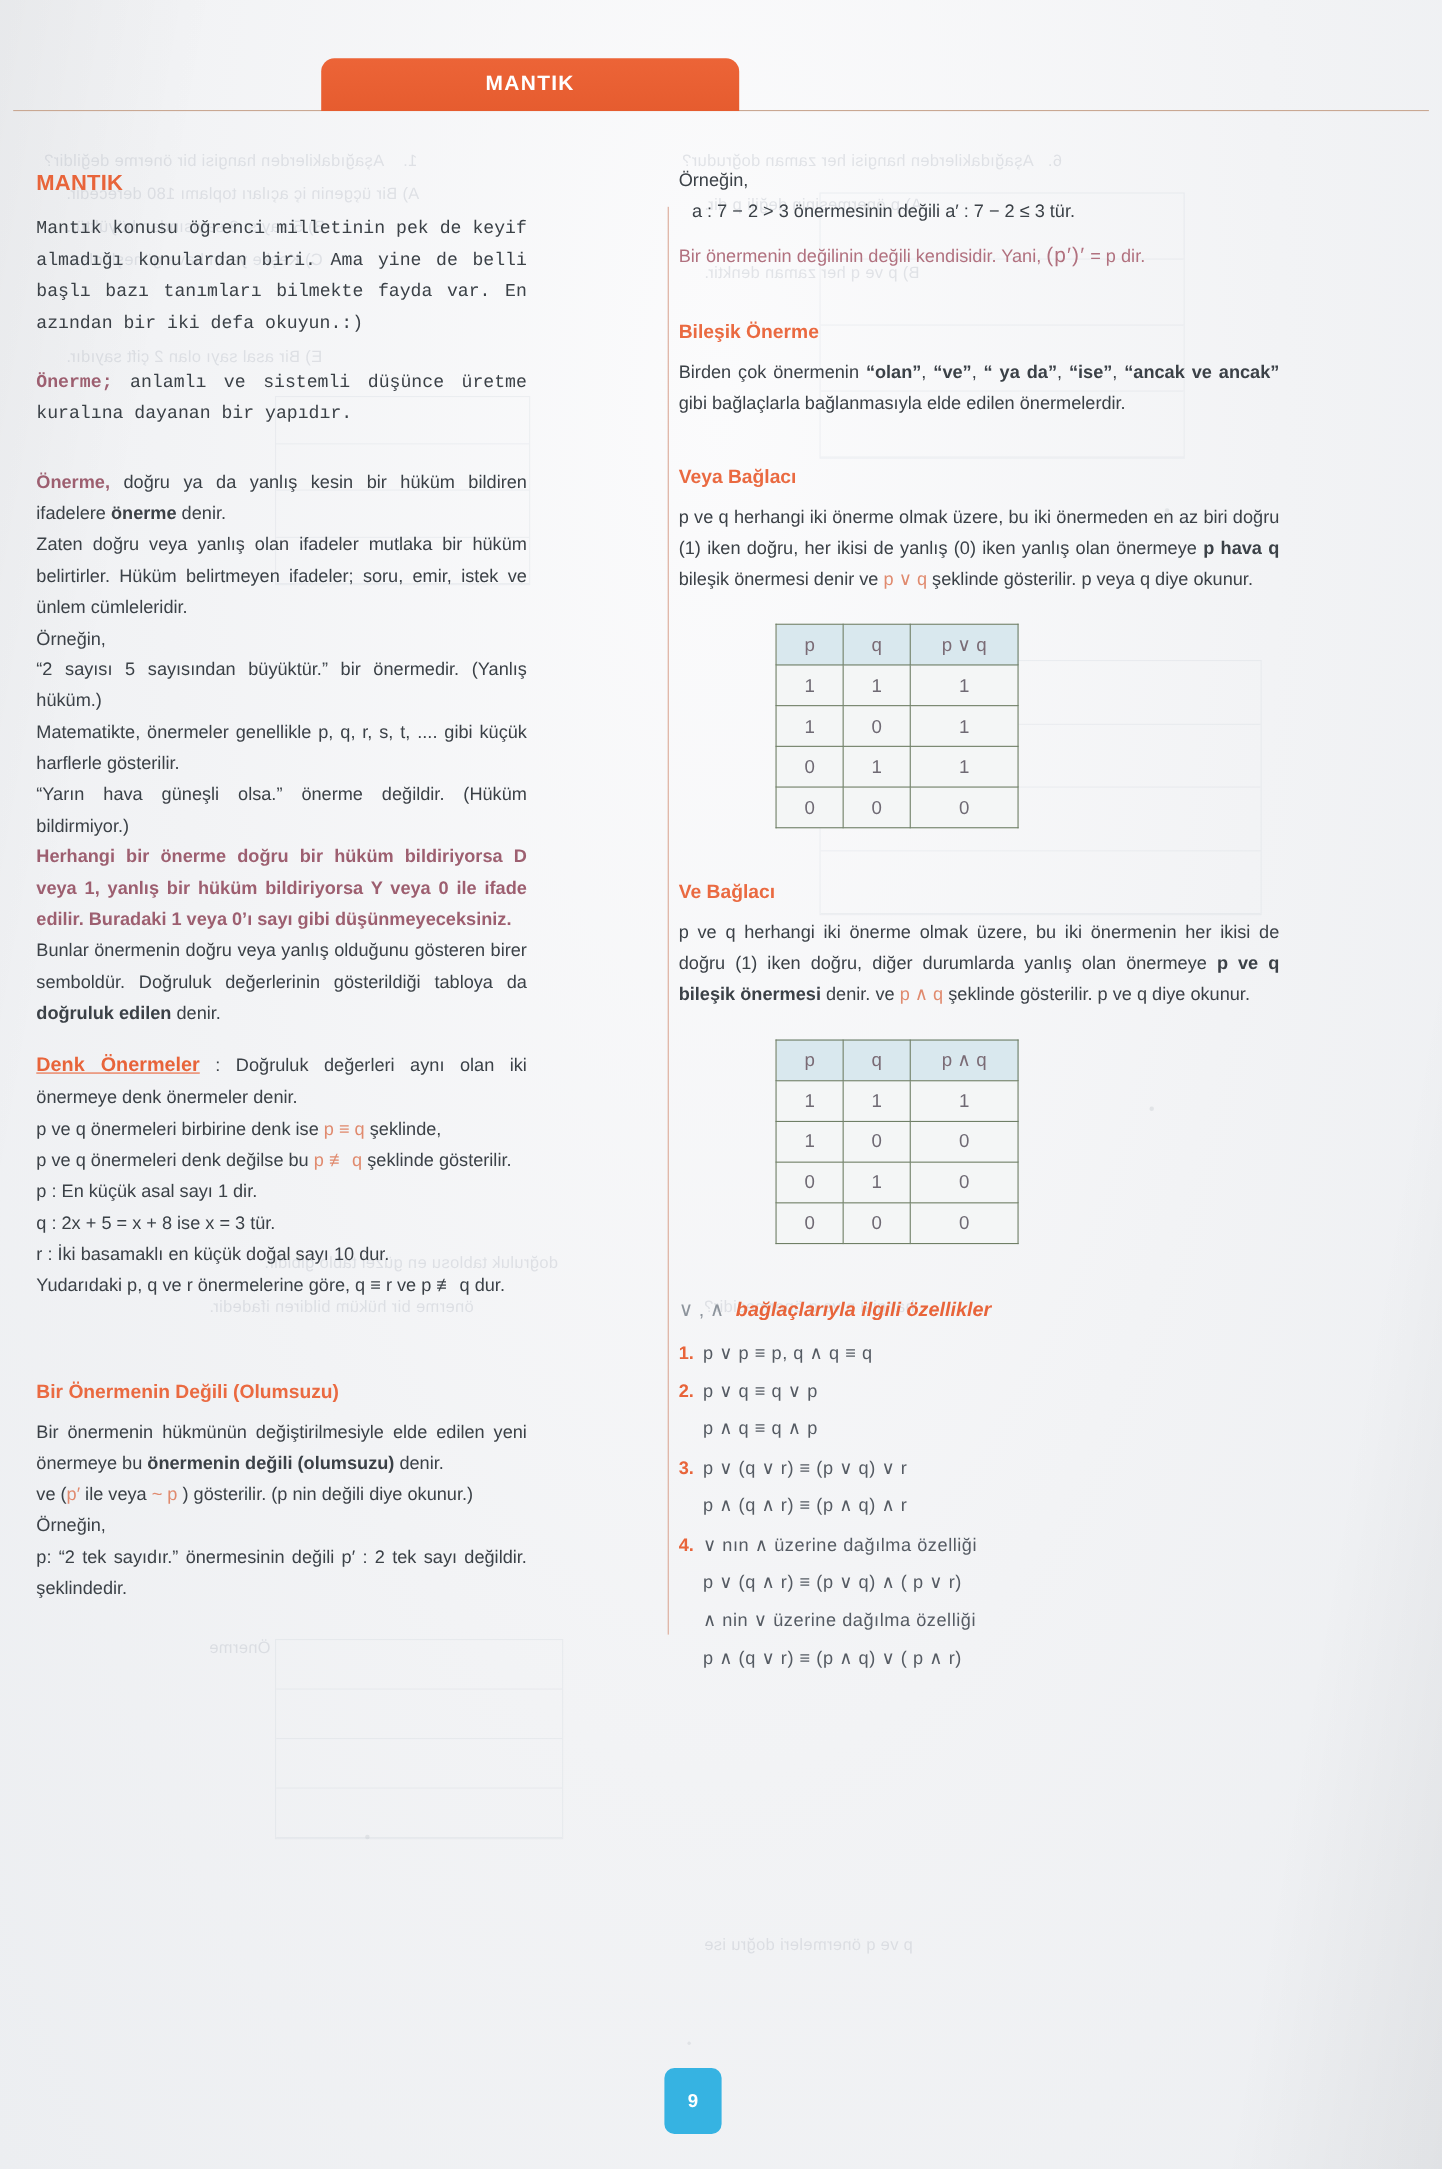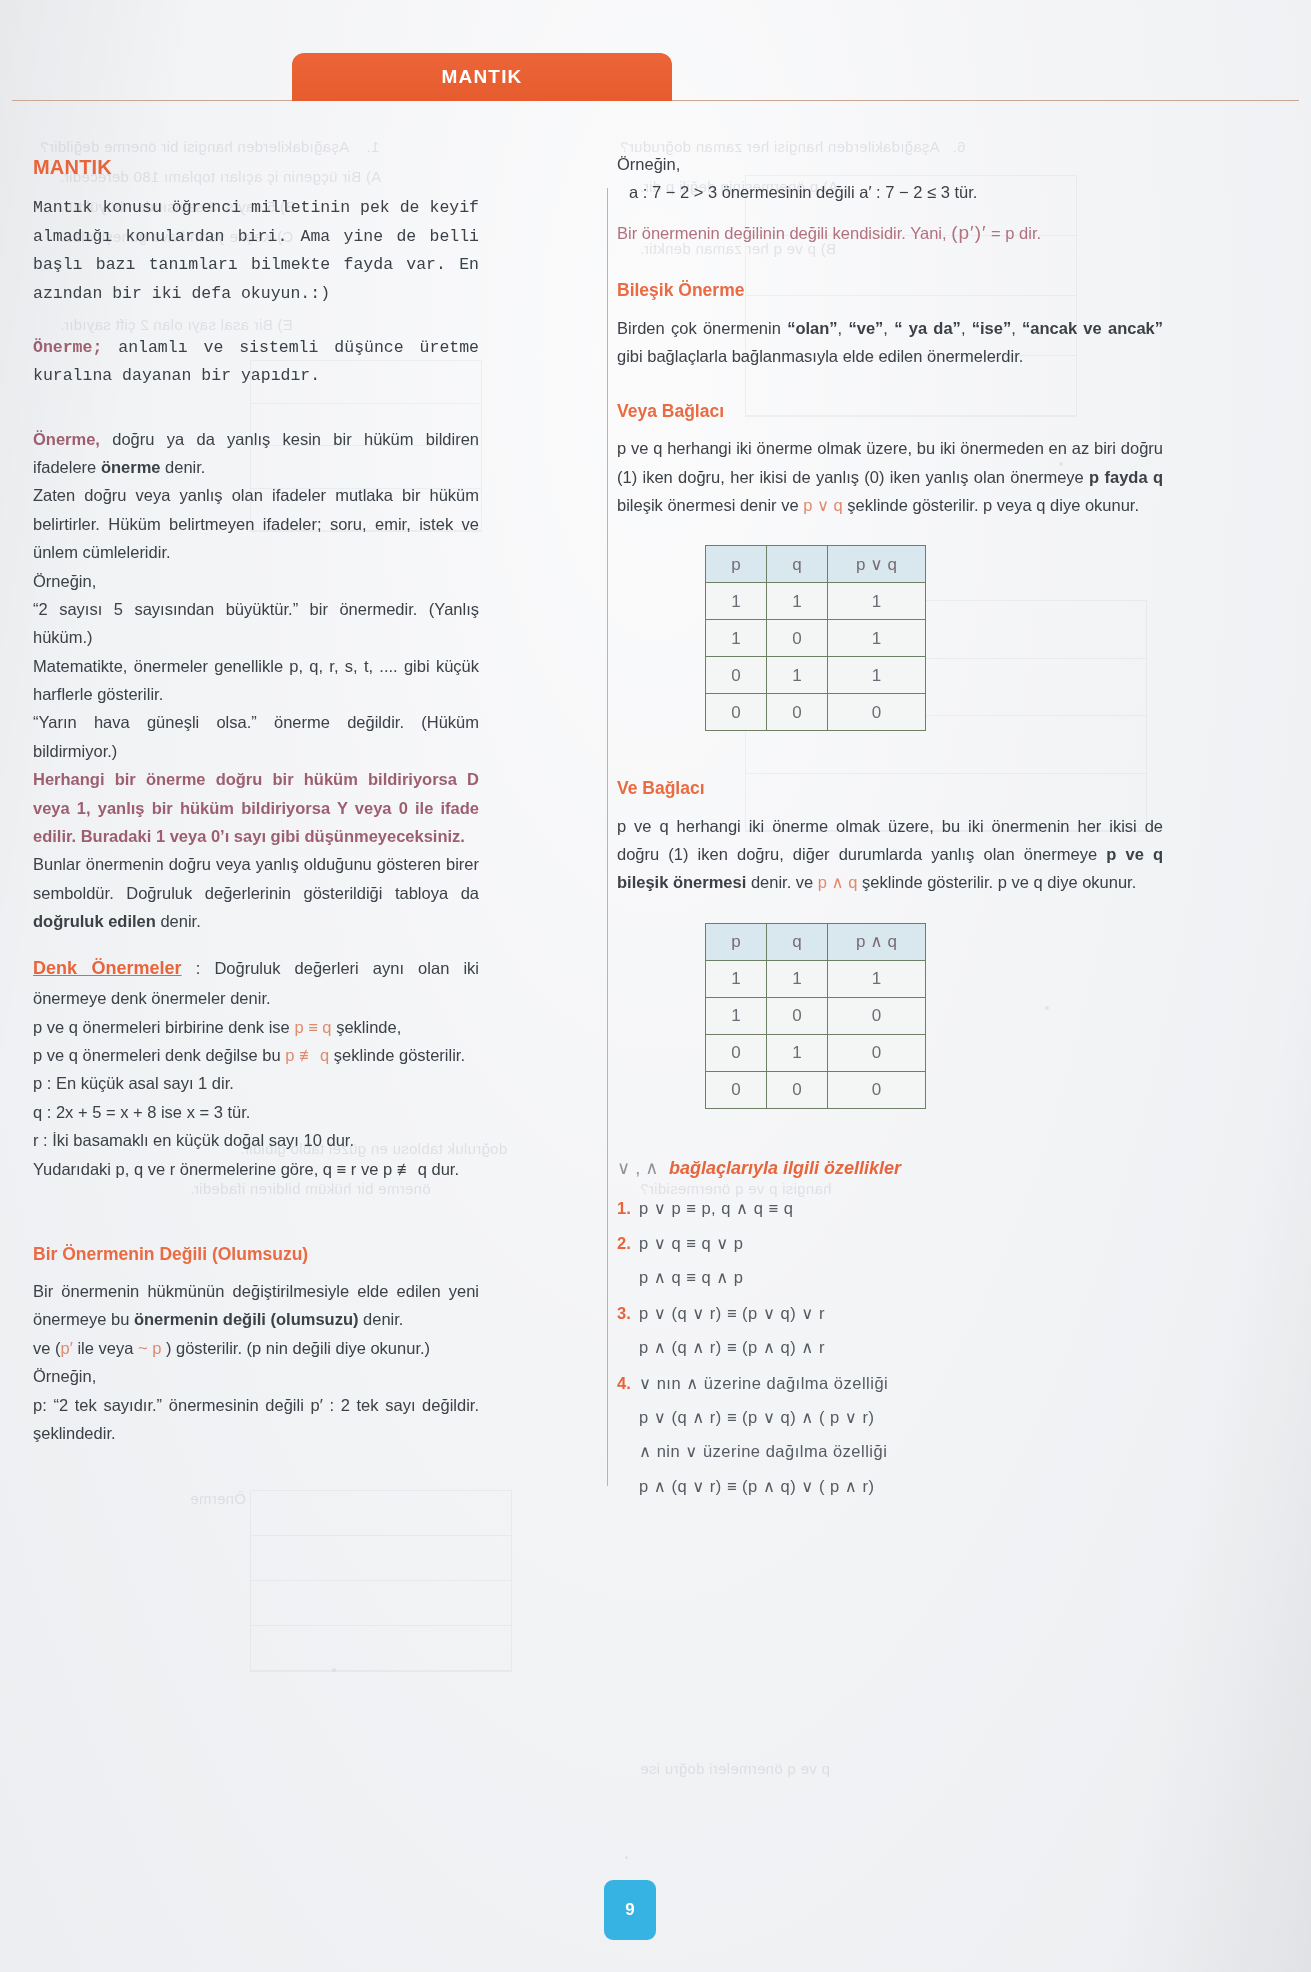--- a/index.html
+++ b/index.html
@@ -59,21 +59,21 @@
   .divider{
     position:absolute;left:607px;top:188px;width:1px;height:1298px;
     background:#dba896;
   }
   
   h2.sec{
     font-size:20px;color:#e8643a;margin:0 0 10px 0;font-weight:bold;
     letter-spacing:.2px;
   }
   h3.sub{
-    font-size:17.5px;color:#ea6a41;margin:26px 0 8px 0;font-weight:bold;
+    font-size:17.5px;color:#ea6a41;margin:37px 0 8px 0;font-weight:bold;
   }
   p{margin:0 0 0 0;text-align:justify;}
   p.block{margin-bottom:16px;font-family:Liberation Mono, monospace;}
   .gap{height:18px;}
   .gap-s{height:10px;}
   .gap-l{height:30px;}
   b,strong{font-weight:bold;color:#3b4147;}
   .mauve-b{color:#9d5f70;font-weight:bold;}
   .pink-par{color:#b1717f;}
   .sym{color:#e08a6e;}
@@ -210,21 +210,21 @@
     <p>Örneğin,</p>
     <p style="margin-left:12px;">a : 7 − 2 &gt; 3 önermesinin değili a′ : 7 − 2 ≤ 3  tür.</p>
 
     <div class="gap-s"></div>
     <p class="pink-par"><span>Bir önermenin değilinin değili kendisidir. Yani, </span><span style="font-size:19px;letter-spacing:1px;">(p′)′</span><span> = p  dir.</span></p>
 
     <h3 class="sub">Bileşik Önerme</h3>
     <p style="text-align:justify;"><span>Birden çok önermenin </span><b>“olan”</b>, <b>“ve”</b>, <b>“ ya da”</b>, <b>“ise”</b>, <b>“ancak ve ancak”</b><span> gibi bağlaçlarla bağlanmasıyla elde edilen önermelerdir.</span></p>
 
     <h3 class="sub">Veya Bağlacı</h3>
-    <p style="text-align:justify;"><span>p ve q herhangi iki önerme olmak üzere, bu iki önermeden en az biri doğru (1) iken doğru, her ikisi de yanlış (0) iken yanlış olan önermeye </span><b>p fayda q</b><span> bileşik önermesi denir ve </span><span class="sym">p ∨ q</span><span> şeklinde gösterilir. p veya q diye okunur.</span></p>
+    <p style="text-align:justify;"><span>p ve q herhangi iki önerme olmak üzere, bu iki önermeden en az biri doğru (1) iken doğru, her ikisi de yanlış (0) iken yanlış olan önermeye </span><b>p hava q</b><span> bileşik önermesi denir ve </span><span class="sym">p ∨ q</span><span> şeklinde gösterilir. p veya q diye okunur.</span></p>
 
     <table class="ttable">
       <thead>
         <tr>
           <th>p</th>
           <th>q</th>
           <th class="wide">p ∨ q</th>
         </tr>
       </thead>
       <tbody>

